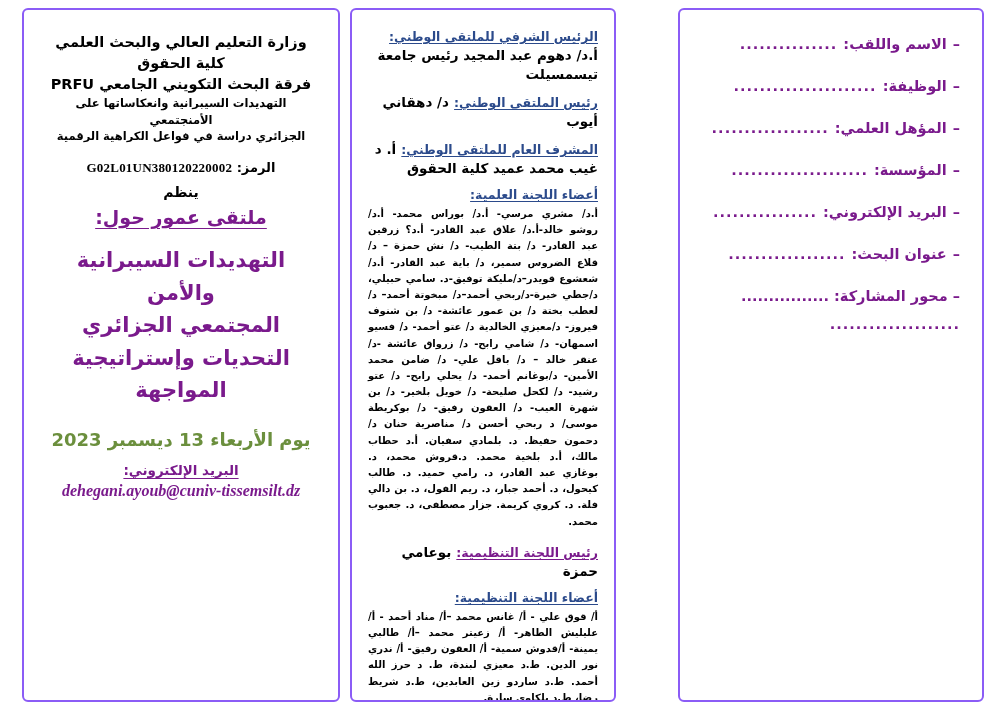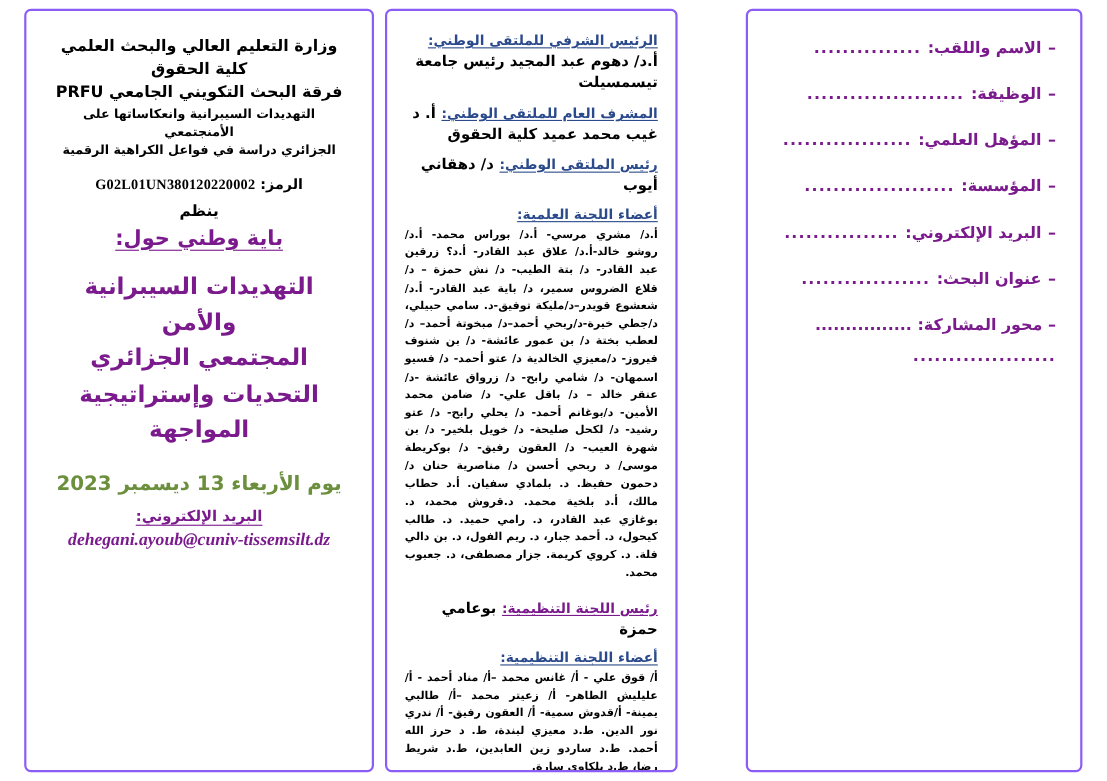--- a/index.html
+++ b/index.html
@@ -212,47 +212,47 @@
       <div class="org-line">وزارة التعليم العالي والبحث العلمي</div>
       <div class="org-line">كلية الحقوق</div>
       <div class="org-line">فرقة البحث التكويني الجامعي PRFU</div>
       <div class="org-line tiny">التهديدات السيبرانية وانعكاساتها على الأمنجتمعي</div>
       <div class="org-line tiny">الجزائري دراسة في فواعل الكراهية الرقمية</div>
       <div class="org-code">
         <span>الرمز:</span>
         <span class="code-val">G02L01UN380120220002</span>
       </div>
       <div class="org-organizes">ينظم</div>
-      <div class="org-title-underline">باية وطني حول:</div>
+      <div class="org-title-underline">ملتقى عمور حول:</div>
       <div class="org-main-title">
         <div>التهديدات السيبرانية والأمن</div>
         <div>المجتمعي الجزائري</div>
         <div>التحديات وإستراتيجية المواجهة</div>
       </div>
       <div class="org-date">يوم الأربعاء 13 ديسمبر 2023</div>
       <div class="org-mail-label">البريد الإلكتروني:</div>
       <div class="org-mail">dehegani.ayoub@cuniv-tissemsilt.dz</div>
     </div>
   </div>
 
   <div class="panel" id="panel-committees">
     <div class="com-inner">
       <div class="com-block">
         <span class="com-role">الرئيس الشرفي للملتقى الوطني:</span>
         <span class="com-name">أ.د/ دهوم عبد المجيد رئيس جامعة تيسمسيلت</span>
       </div>
 
       <div class="com-block">
+        <span class="com-role">رئيس الملتقى الوطني:</span>
+        <span class="com-name">د/ دهقاني أيوب</span>
+      </div>
+
+      <div class="com-block">
         <span class="com-role">المشرف العام للملتقى الوطني:</span>
         <span class="com-name">أ. د غيب محمد عميد كلية الحقوق</span>
-      </div>
-
-      <div class="com-block">
-        <span class="com-role">رئيس الملتقى الوطني:</span>
-        <span class="com-name">د/ دهقاني أيوب</span>
       </div>
 
 
       <div class="com-heading">أعضاء اللجنة العلمية:</div>
       <div class="com-members">أ.د/ مشري مرسي- أ.د/ بوراس محمد- أ.د/ روشو خالد-أ.د/ علاق عبد القادر- أ.د؟ زرقين عبد القادر- د/ بتة الطيب- د/ نش حمزة – د/ قلاع الضروس سمير، د/ باية عبد القادر- أ.د/ شعشوع قويدر–د/مليكة توفيق-د. سامي حبيلي، د/جطي خيرة-د/ربحي أحمد–د/ مبخوتة أحمد– د/ لعطب بختة د/ بن عمور عائشة- د/ بن شنوف فيروز- د/معيزي الخالدية د/ عتو أحمد- د/ فسيو اسمهان- د/ شامي رابح- د/ زرواق عائشة -د/عنقر خالد – د/ باقل علي- د/ ضامن محمد الأمين- د/بوغانم أحمد- د/ يحلي رابح- د/ عتو رشيد- د/ لكحل صليحة- د/ خويل بلخير- د/ بن شهرة العيب- د/ العقون رفيق- د/ بوكريطة موسى/ د ربحي أحسن د/ مناصرية حنان د/ دحمون حفيظ. د. بلمادي سفيان. أ.د حطاب مالك، أ.د بلخية محمد. د.قروش محمد، د. بوغازي عبد القادر، د. رامي حميد. د. طالب كيحول، د. أحمد جبار، د. ريم الفول، د. بن دالي فلة. د. كروي كريمة. جزار مصطفى، د. جعبوب محمد.</div>
 
       <div class="com-sec-line">
         <span class="com-heading-purple">رئيس اللجنة التنظيمية:</span>
         <span class="com-heading-purple-name">بوعامي حمزة</span>
       </div>

